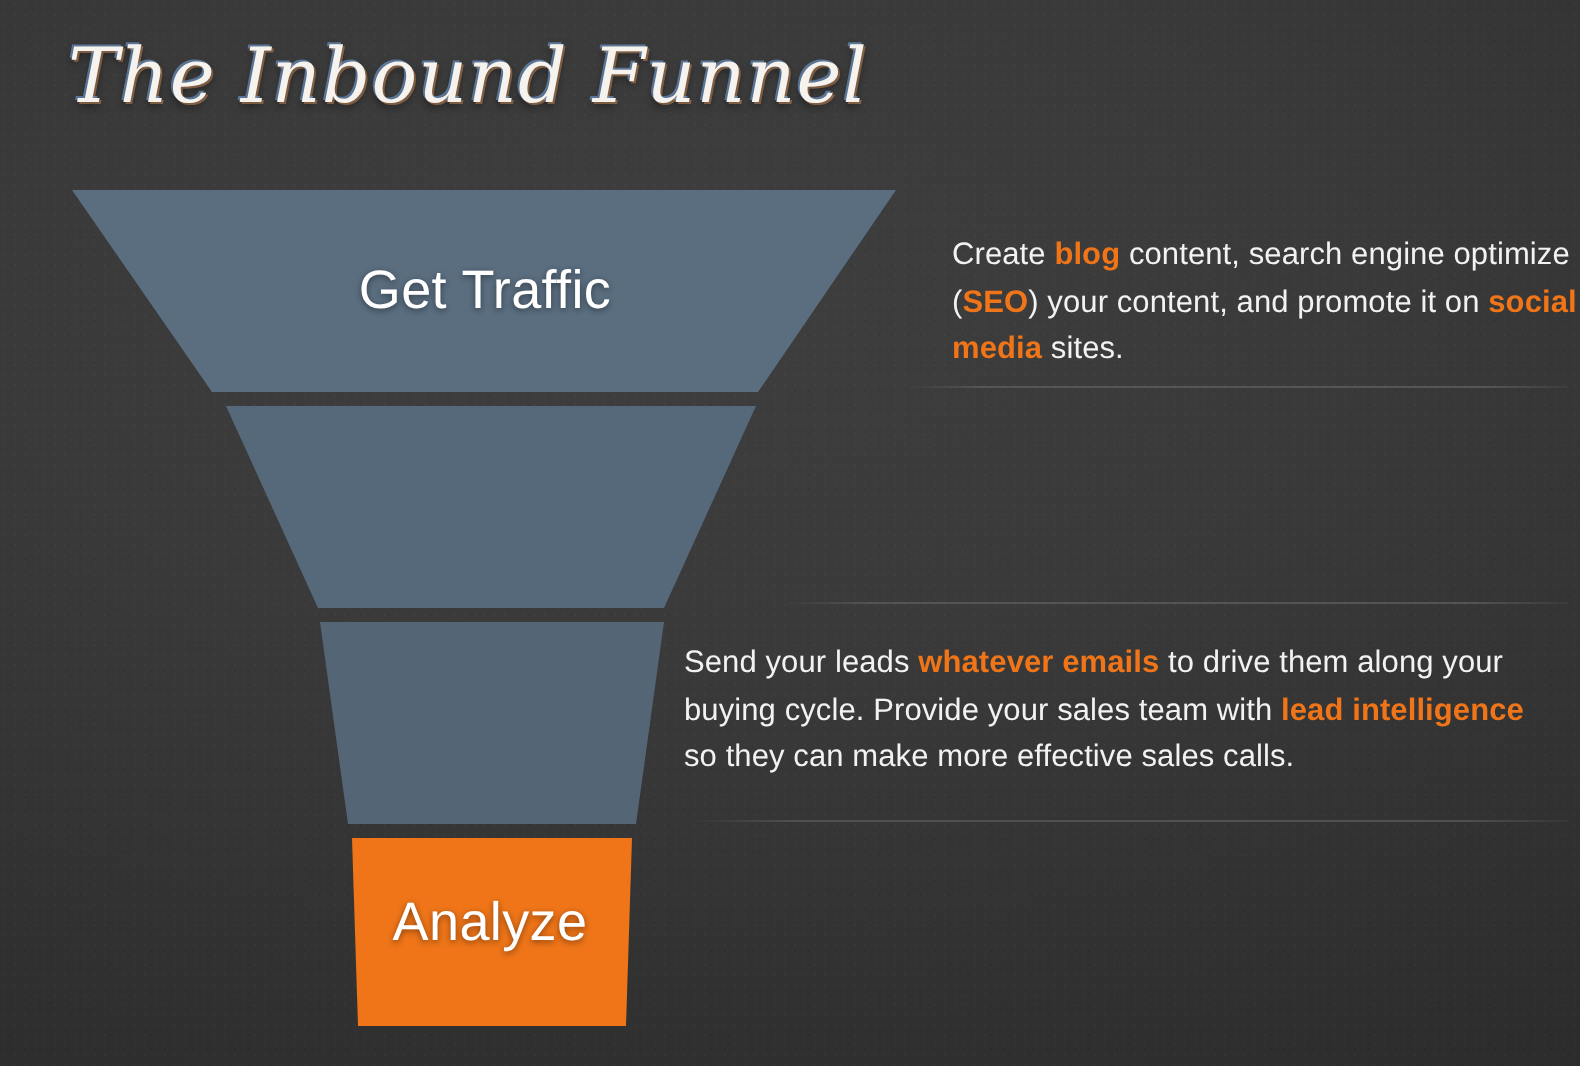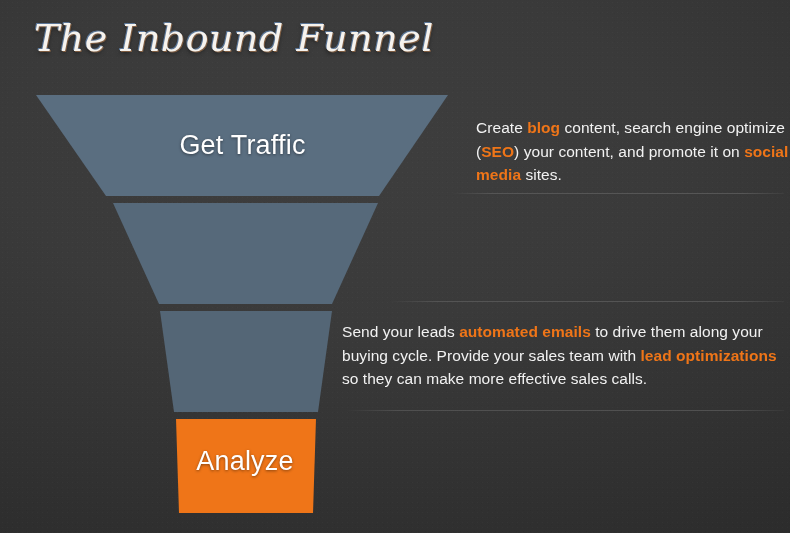--- a/index.html
+++ b/index.html
@@ -136,17 +136,17 @@
 
 
 
   <div class="funnel-label" id="label-analyze">Analyze</div>
 
   <p class="desc" id="desc-1">Create <b>blog</b> content, search engine optimize (<b>SEO</b>) your content, and promote it on <b>social media</b> sites.</p>
   <div class="rule" id="rule-1"></div>
 
   <div class="rule" id="rule-2"></div>
 
-  <p class="desc" id="desc-3">Send your leads <b>automated emails</b> to drive them along your buying cycle. Provide your sales team with <b>lead optimizations</b> so they can make more effective sales calls.</p>
+  <p class="desc" id="desc-3">Send your leads <b>whatever emails</b> to drive them along your buying cycle. Provide your sales team with <b>lead intelligence</b> so they can make more effective sales calls.</p>
   <div class="rule" id="rule-3"></div>
 
 
 </div>
 
 </body></html>

